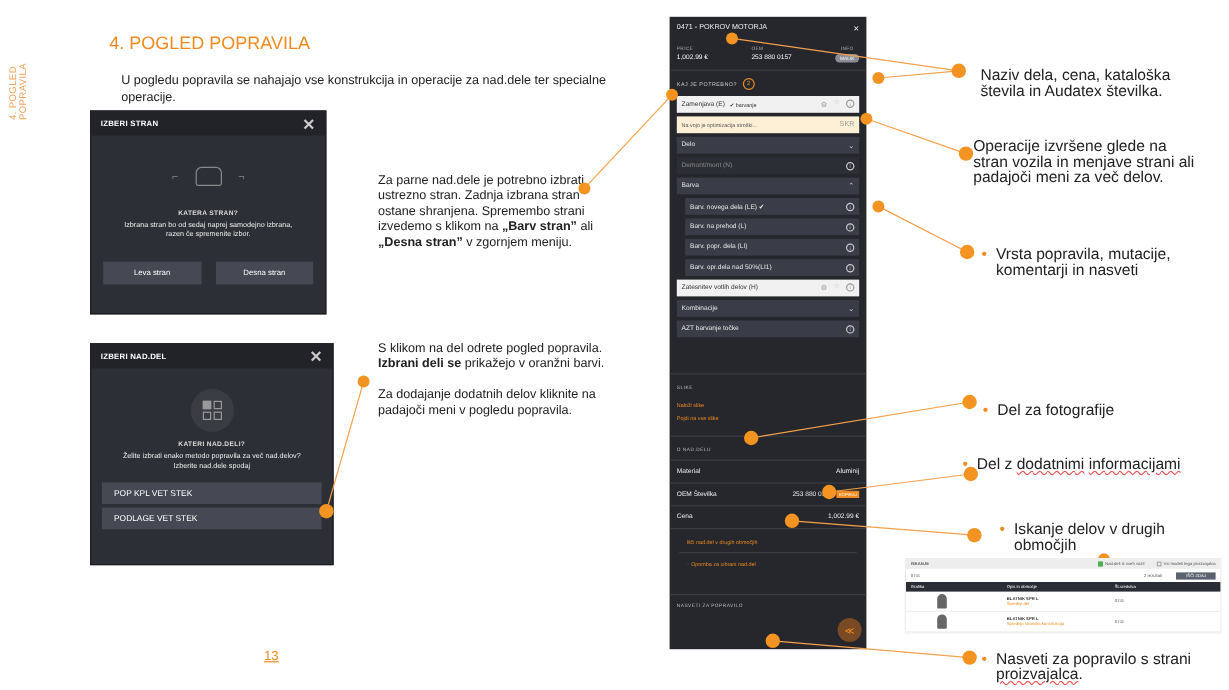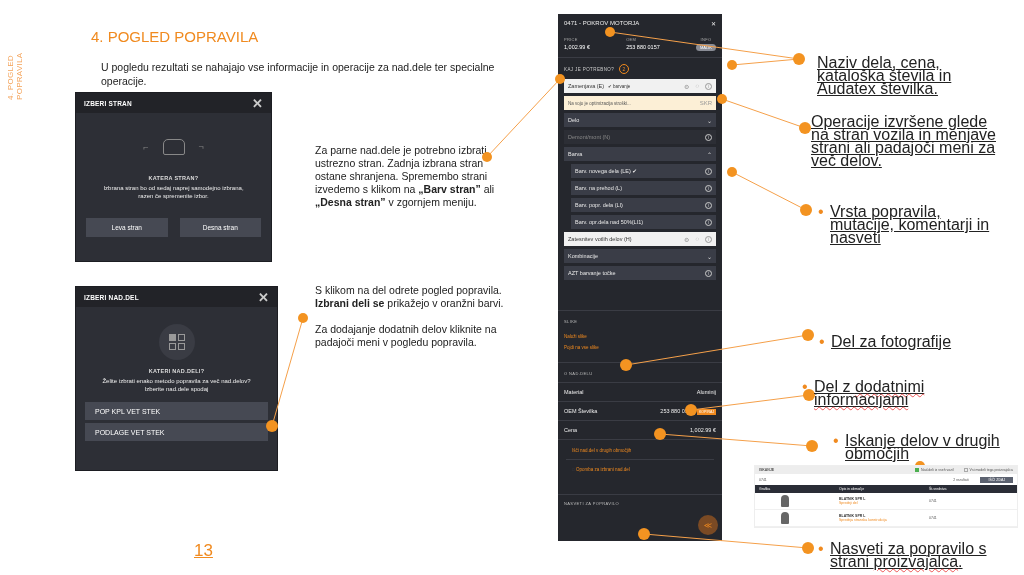--- a/index.html
+++ b/index.html
@@ -5,21 +5,21 @@
   * { box-sizing: border-box; margin: 0; padding: 0; }
   html, body { width: 1024px; height: 575px; background: #ffffff; overflow: hidden; }
   body { position: relative; font-family: "Liberation Sans", sans-serif; color: #333; }
 
   .side-label { position: absolute; left: 6px; top: 10px; width: 14px; height: 90px;
     color: #f4a35a; font-size: 8px; writing-mode: vertical-rl; transform: rotate(180deg);
     font-family: "Liberation Sans", sans-serif; letter-spacing: .3px; }
 
   .page-title { position: absolute; left: 91px; top: 28px; font-size: 15px; color: #f08a1f; }
   .intro { position: absolute; left: 101px; top: 60px; width: 420px; font-size: 10.5px; line-height: 14px; color: #222; }
-  .page-num { position: absolute; left: 194px; top: 541px; font-size: 17px; color: #f08a1f; text-decoration: underline; }
+  .page-num { position: absolute; left: 220px; top: 541px; font-size: 11px; color: #f08a1f; text-decoration: underline; }
 
   
   .dlg { position: absolute; background: #2d2f36; color: #fff; border: 1px solid #1c1d22; }
   .dlg-head { height: 20px; background: #222328; display: flex; align-items: center; justify-content: space-between; padding: 0 8px; font-size: 6.5px; font-weight: bold; letter-spacing: .2px; }
   .dlg-close { font-size: 13px; color: #ccc; cursor: pointer; }
   .dlg1 { left: 75px; top: 92px; width: 197px; height: 170px; }
   .dlg2 { left: 75px; top: 286px; width: 203px; height: 185px; }
   .car-row { display: flex; justify-content: center; align-items: center; gap: 14px; margin-top: 26px; color: #888; }
   .car-small { font-size: 9px; color: #888; }
   .car-icon { width: 22px; height: 16px; border: 1.5px solid #888; border-radius: 5px 5px 2px 2px; position: relative; }
@@ -60,21 +60,21 @@
   .op .icons { display: flex; gap: 6px; color: #999; font-size: 6px; }
   .op .chev { font-size: 6px; color: #ddd; }
   .info-i { width: 7px; height: 7px; border: 1px solid currentColor; border-radius: 50%; display: inline-flex; align-items: center; justify-content: center; font-size: 4.5px; }
   .section-lbl { font-size: 4px; letter-spacing: .4px; color: #bbb; padding: 0 6px; }
   .orange-link { color: #f08a1f; font-size: 4.5px; padding: 0 6px; cursor: pointer; }
   .kv { display: flex; justify-content: space-between; padding: 6px 6px; border-bottom: 1px solid #3a3c44; font-size: 5.5px; color: #eee; }
   .tag-or { background: #f08a1f; color: #fff; font-size: 3.5px; padding: 1px 2px; margin-left: 3px; }
   .fab { position: absolute; right: 4px; bottom: 6px; width: 20px; height: 20px; border-radius: 50%; background: #7a4a24; color: #f08a1f; display: flex; align-items: center; justify-content: center; font-size: 8px; }
 
   
-  .callout { position: absolute; font-size: 16px; line-height: 13px; color: #222; text-decoration: underline; }
+  .callout { position: absolute; font-size: 13px; line-height: 13px; color: #222; }
   .bullet::before { content: "•"; color: #f08a1f; position: absolute; left: -12px; top: 0; }
   .c1 { left: 817px; top: 56px; width: 170px; }
   .c2 { left: 811px; top: 115px; width: 190px; }
   .c3 { left: 830px; top: 205px; width: 170px; }
   .c4 { left: 831px; top: 335px; width: 170px; }
   .c5 { left: 814px; top: 380px; width: 170px; }
   .c6 { left: 845px; top: 434px; width: 170px; }
   .c7 { left: 830px; top: 542px; width: 180px; }
 
   svg.lines { position: absolute; left: 0; top: 0; width: 1024px; height: 575px; pointer-events: none; }
@@ -92,21 +92,21 @@
   .mini-row { height: 17px; display: grid; grid-template-columns: 80px 90px 1fr; align-items: center; padding: 0 4px; border-bottom: 1px solid #f0f0f0; }
   .mini-row .nm { font-weight: bold; color: #333; }
   .mini-row .sub { color: #f08a1f; }
   .part-shape { width: 8px; height: 12px; background: #666; border-radius: 4px 4px 1px 1px; margin-left: 22px; }
 </style>
 </head>
 <body>
 
 <div class="side-label">4. POGLED POPRAVILA</div>
 <div class="page-title">4. POGLED POPRAVILA</div>
-<div class="intro">U pogledu rezultati se nahajajo vse informacije in operacije za nad.dele ter specialne operacije.</div>
+<div class="intro">U pogledu popravila se nahajajo vse konstrukcija in operacije za nad.dele ter specialne operacije.</div>
 
 <div class="dlg dlg1">
   <div class="dlg-head">
     <span>IZBERI STRAN</span>
     <span class="dlg-close">✕</span>
   </div>
   <div class="car-row">
     <span class="car-small">⌐</span>
     <div class="car-icon"></div>
     <span class="car-small">¬</span>

